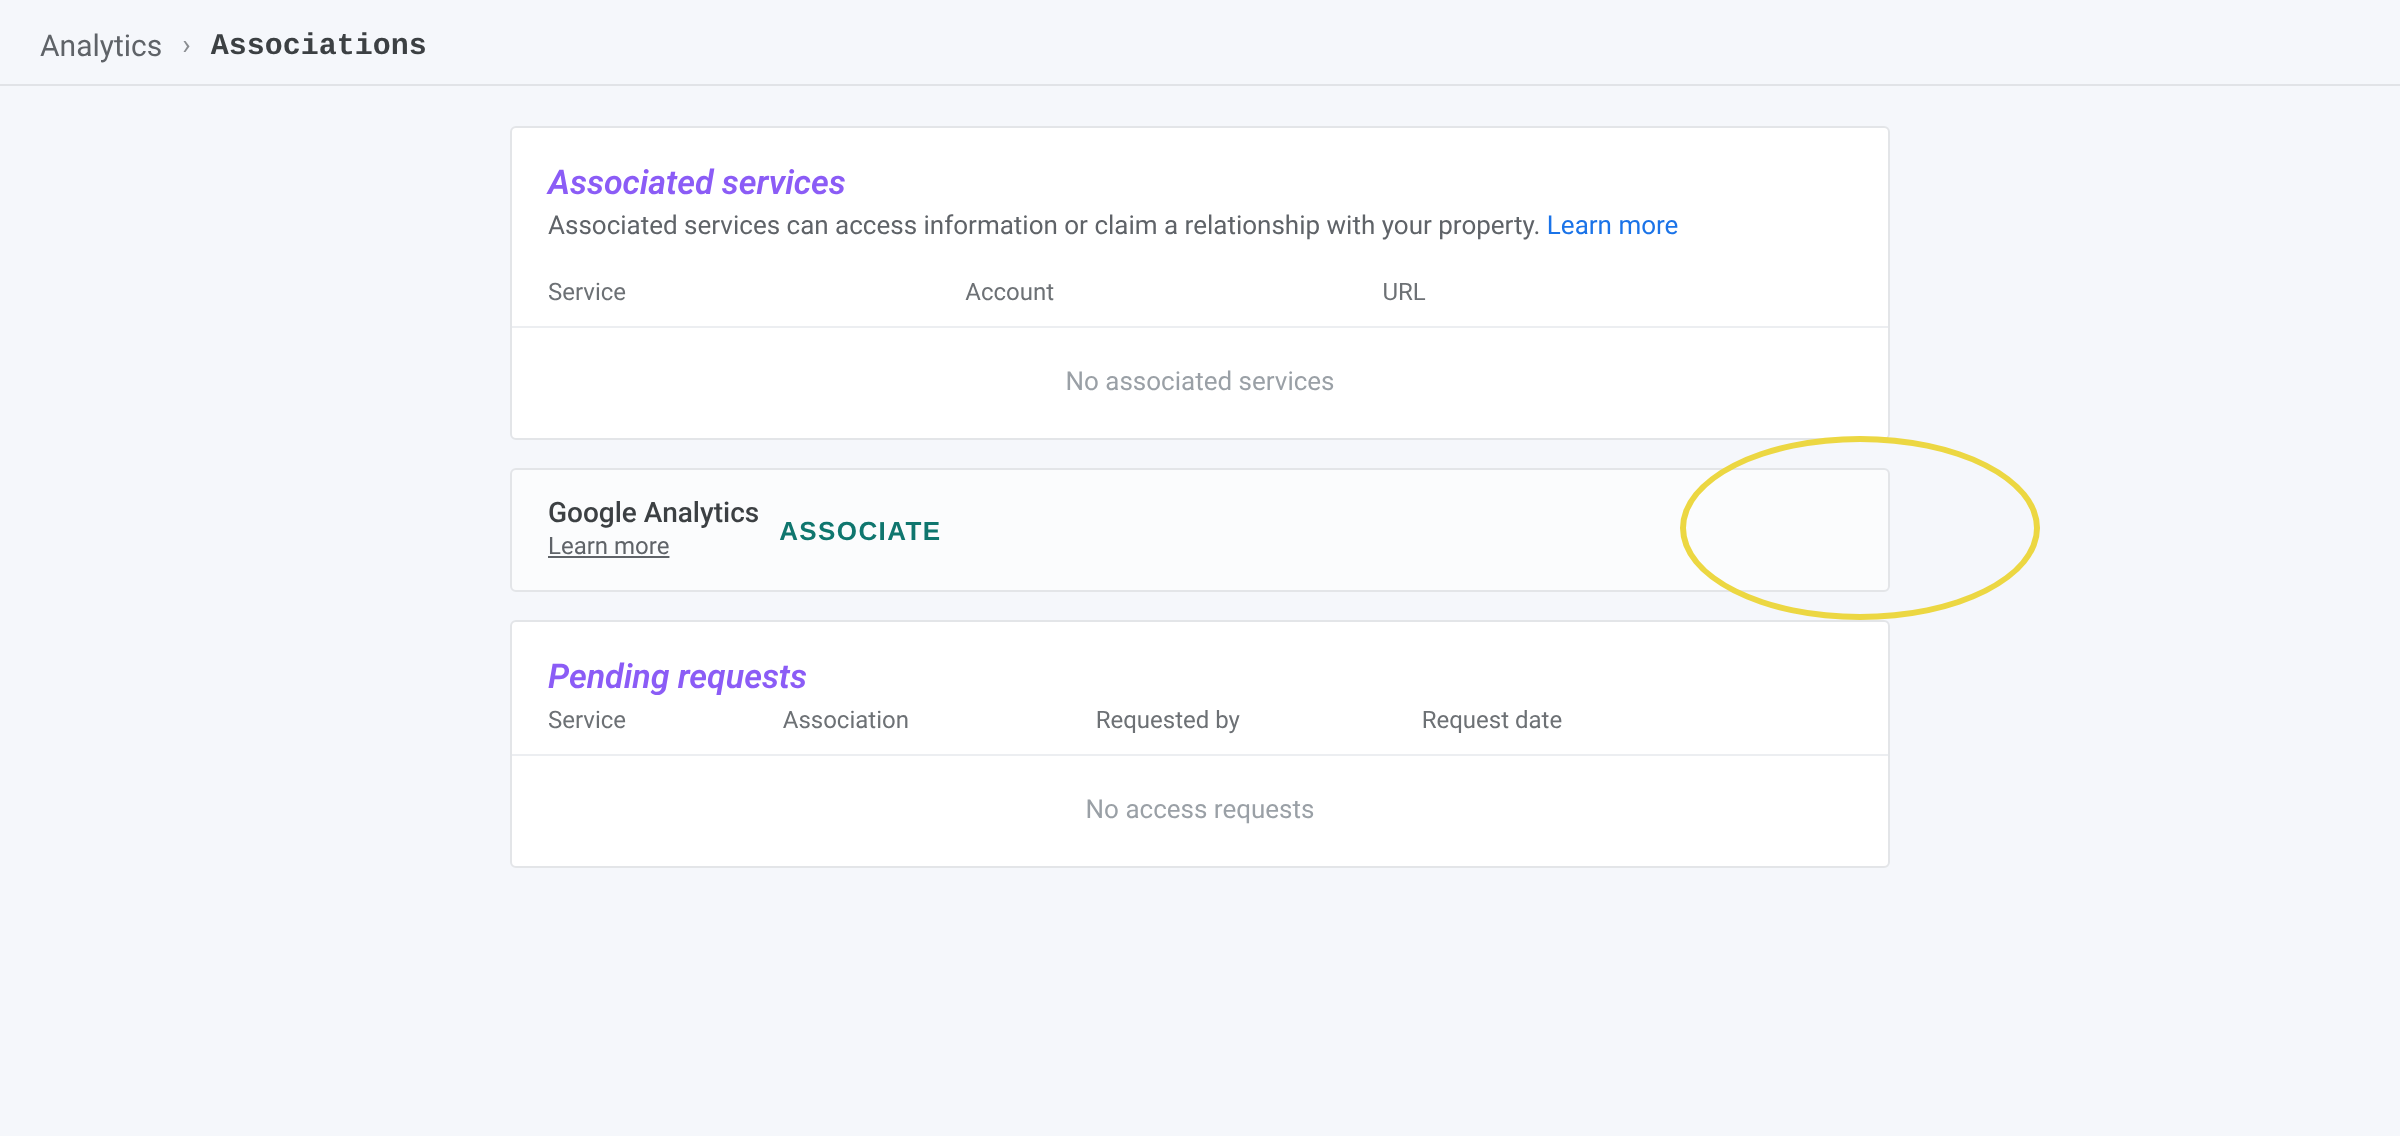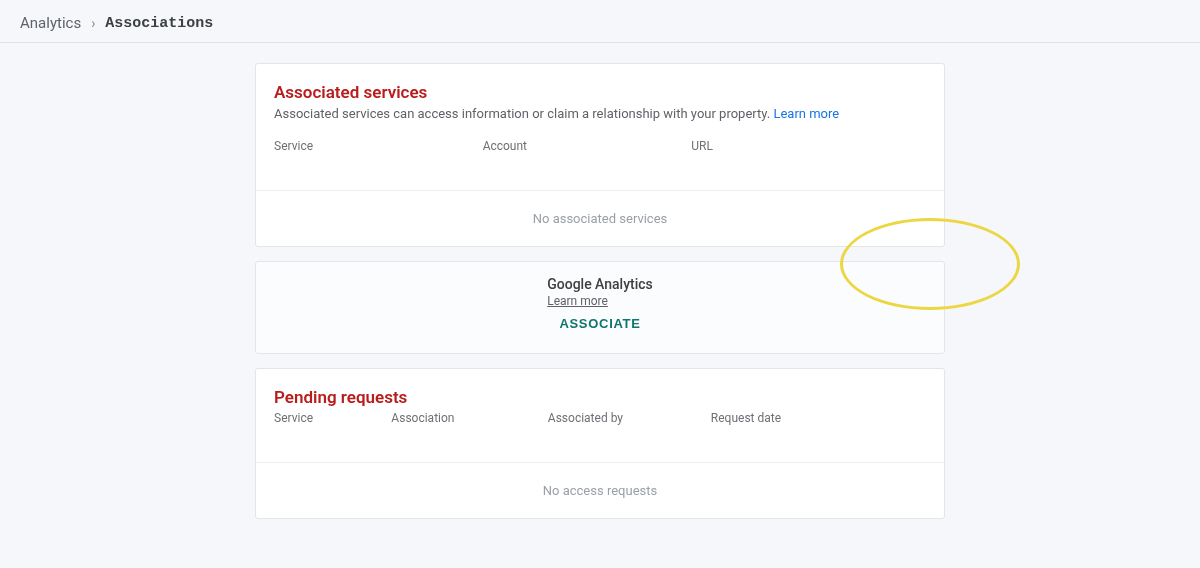--- a/index.html
+++ b/index.html
@@ -51,21 +51,22 @@
     border-radius: 3px;
     margin-bottom: 14px;
   }
   .card-inner {
     padding: 18px 18px 0 18px;
   }
   .card h2 {
     margin: 0 0 4px 0;
     font-size: 17px;
     font-weight: 600;
-    color: #b91c1c;
+    color: #8b5cf6;
+    font-style: italic;
   }
   .sub {
     font-size: 13px;
     color: #5f6368;
     margin-bottom: 18px;
   }
   .sub a {
     color: #1a73e8;
     text-decoration: none;
   }
@@ -82,31 +83,29 @@
   .cols.pend .c1 { width: 18%; }
   .cols.pend .c2 { width: 24%; }
   .cols.pend .c3 { width: 25%; }
   .cols.pend .c4 { width: 33%; }
   .empty {
     border-top: 1px solid #eceef1;
     text-align: center;
     color: #9aa0a6;
     font-size: 13px;
     padding: 20px 0;
-    margin-top: 27px;
   }
   .ga-card {
     background: #fbfcfd;
   }
   .ga-row {
     display: flex;
     align-items: center;
-    justify-content: center;
+    justify-content: flex-start;
     padding: 14px 18px;
-    flex-direction: column;
   }
   .ga-left .title {
     font-size: 14px;
     color: #3c4043;
     font-weight: 500;
   }
   .ga-left a {
     font-size: 12px;
     color: #5f6368;
     text-decoration: underline;
@@ -171,21 +170,21 @@
         <button class="assoc-btn">ASSOCIATE</button>
       </div>
     </div>
 
     <div class="card">
       <div class="card-inner">
         <h2>Pending requests</h2>
         <div class="cols pend">
           <div class="c1">Service</div>
           <div class="c2">Association</div>
-          <div class="c3">Associated by</div>
+          <div class="c3">Requested by</div>
           <div class="c4">Request date</div>
         </div>
       </div>
       <div class="empty">No access requests</div>
     </div>
 
   </div>
 
   <div class="highlight-ellipse"></div>
 </div>

